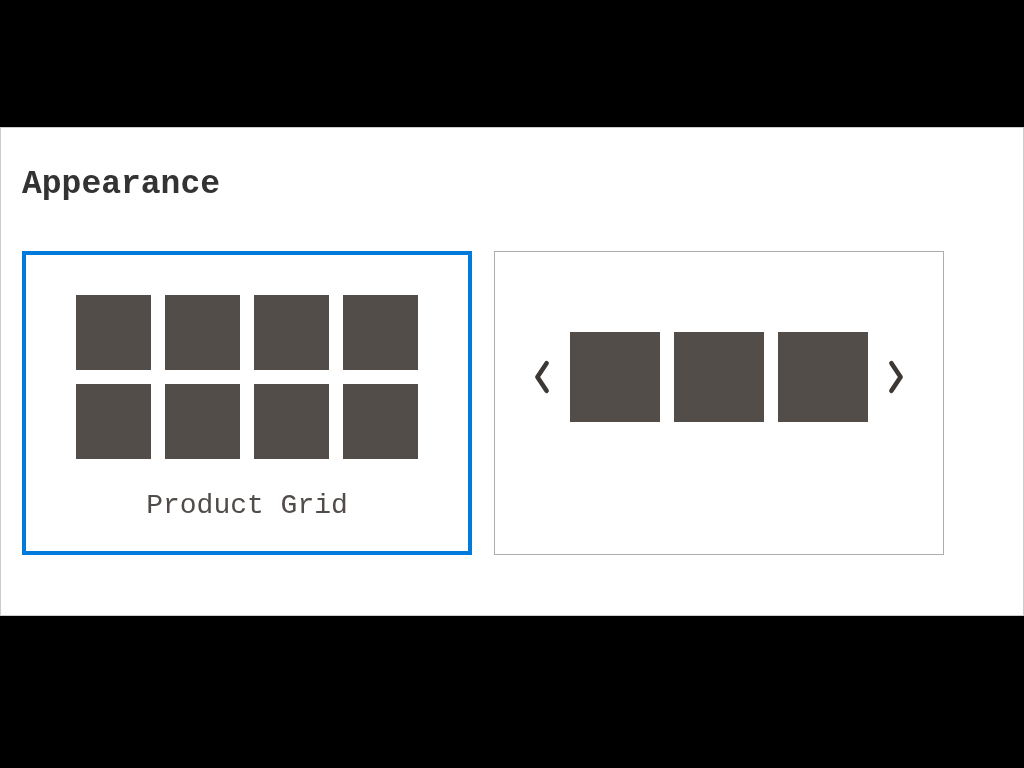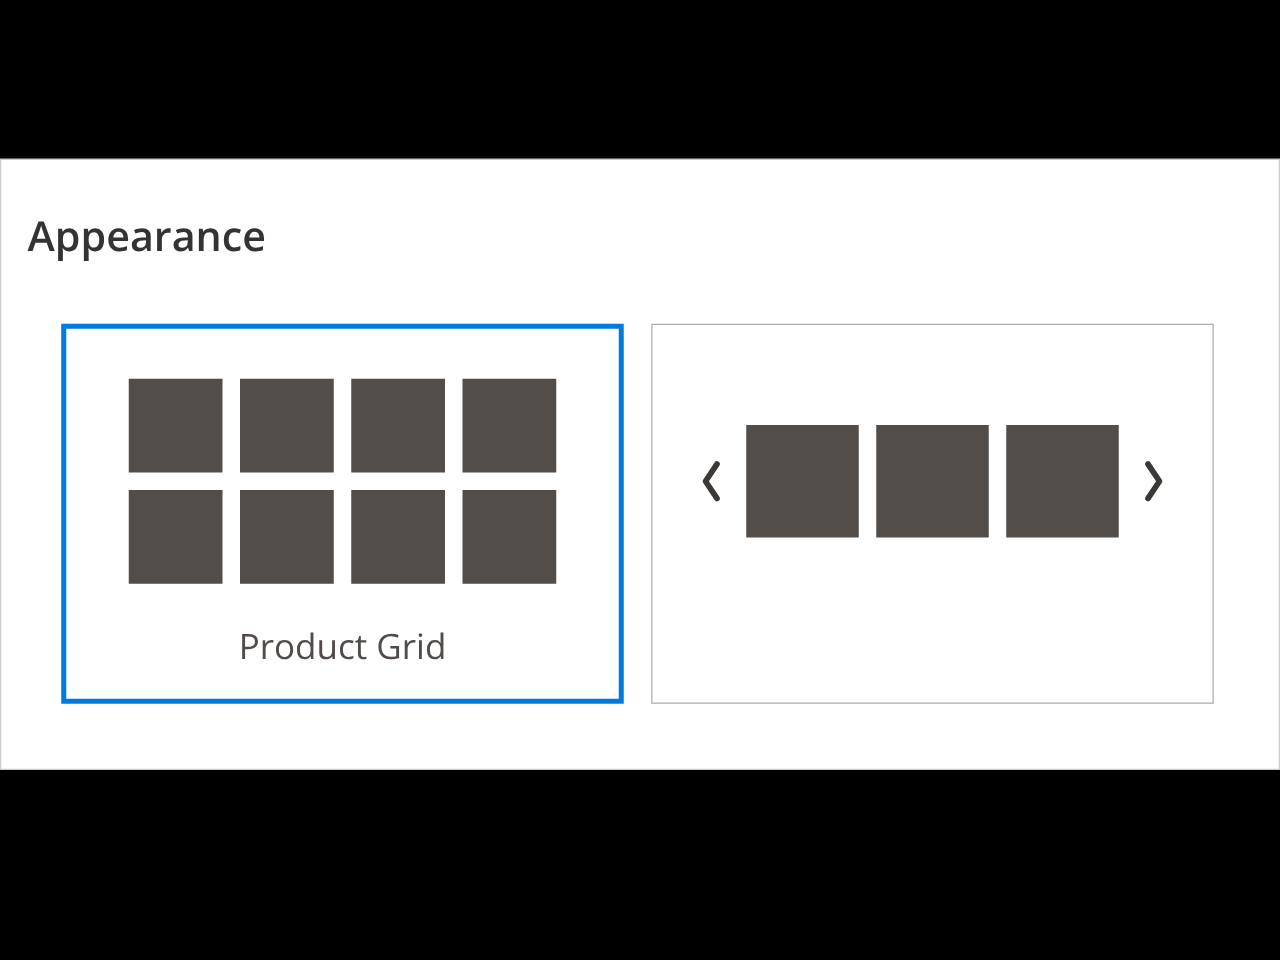--- a/index.html
+++ b/index.html
@@ -8,33 +8,33 @@
 
   .panel {
     position: absolute;
     top: 127px;
     left: 0;
     width: 1024px;
     height: 489px;
     background: #fff;
     border: 1px solid #ccc;
     padding: 38px 25px 40px 21px;
+    font-family: Liberation Mono, monospace;
   }
 
   .section-title {
     font-size: 33px;
     font-weight: 600;
     color: #333;
     margin-bottom: 48px;
   }
 
   .options-row {
     display: flex;
     gap: 22px;
-    justify-content: center;
   }
 
   .option-card {
     width: 450px;
     height: 304px;
     border: 1px solid #adadad;
     display: flex;
     flex-direction: column;
     align-items: center;
     justify-content: flex-start;

